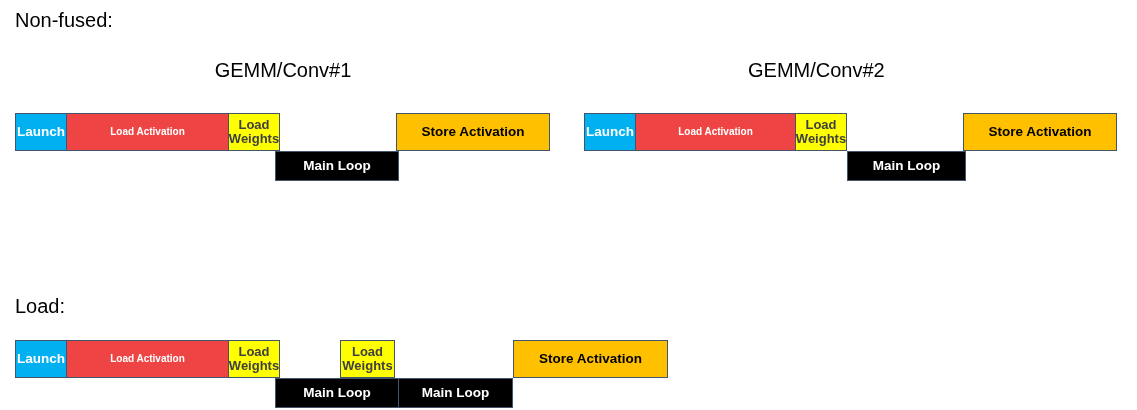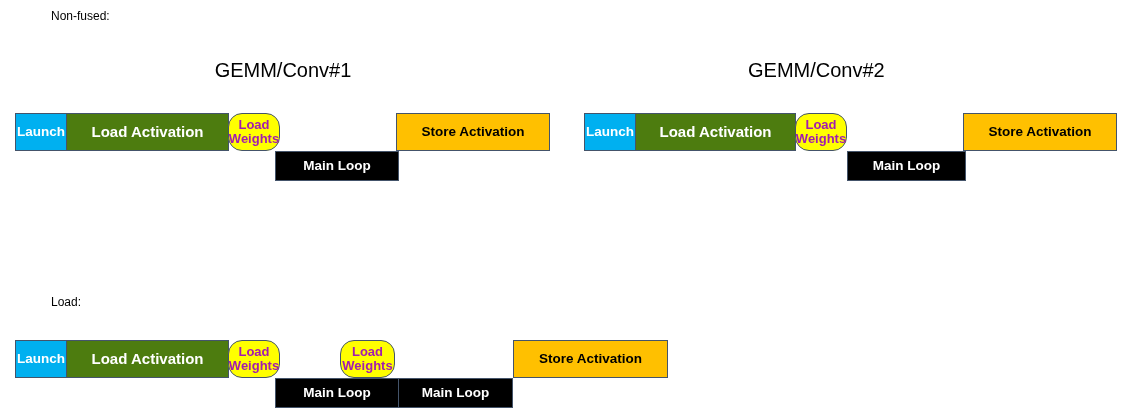--- a/index.html
+++ b/index.html
@@ -5,38 +5,38 @@
   html,body{margin:0;padding:0;}
   body{
     width:1137px;height:410px;background:#ffffff;
     font-family:"Liberation Sans","DejaVu Sans",sans-serif;
     position:relative;overflow:hidden;
     -webkit-font-smoothing:antialiased;
   }
   .canvas{position:absolute;left:0;top:0;width:1137px;height:410px;}
 
   .section-label{
-    position:absolute;font-size:12px;color:#000000;
-    line-height:1;white-space:nowrap;letter-spacing:0px;margin-left:36px;
+    position:absolute;font-size:20px;color:#000000;
+    line-height:1;white-space:nowrap;letter-spacing:0px;
   }
   .group-title{
     position:absolute;font-size:20px;color:#000000;
     line-height:1;white-space:nowrap;text-align:left;
   }
 
   .blk{
     position:absolute;box-sizing:border-box;
     border:1px solid #44546A;
     display:flex;align-items:center;justify-content:center;
     text-align:center;line-height:1.05;
     font-size:13px;white-space:pre-line;font-weight:bold;
   }
   .blk.launch{background:#00B0F0;color:#ffffff;font-size:13.5px;}
-  .blk.load-act{background:#4d7c0f;color:#ffffff;font-size:15px;}
-  .blk.load-w{background:#FFFF00;color:#a21caf;font-size:13px;border-radius:14px;}
+  .blk.load-act{background:#ef4444;color:#ffffff;font-size:10px;}
+  .blk.load-w{background:#FFFF00;color:#404040;font-size:13px;}
   .blk.main-loop{background:#000000;color:#ffffff;font-size:13.5px;}
   .blk.store-act{background:#FFC000;color:#000000;font-size:13.5px;text-align:center;}
 </style>
 </head>
 <body>
 
 <div class="canvas">
 
   <div class="section-label" id="lbl-nonfused" style="left: 15px; top: 10px;">Non-fused:</div>
 

